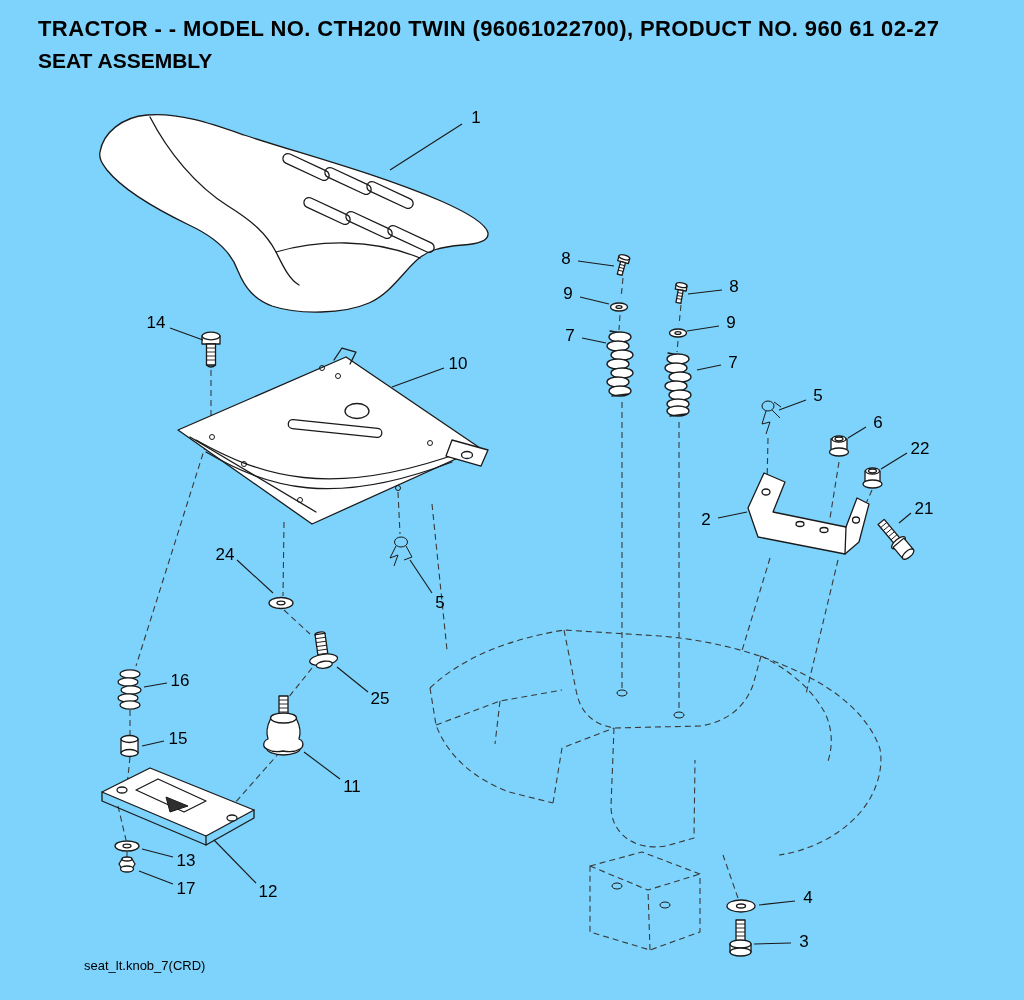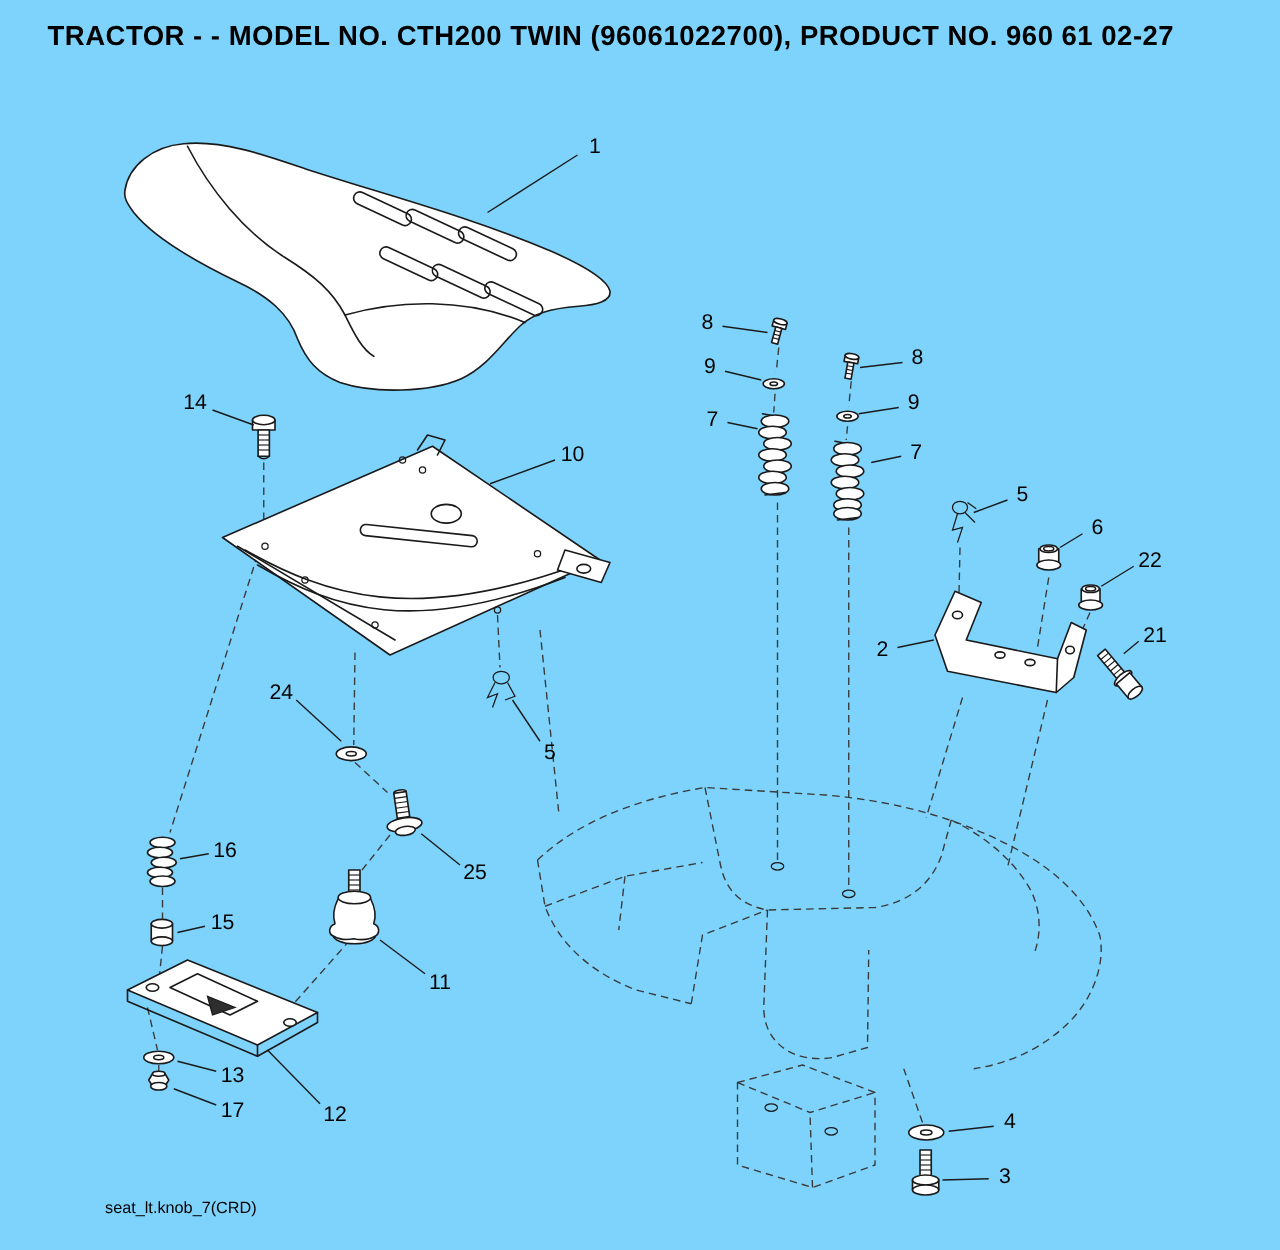--- a/index.html
+++ b/index.html
@@ -19,20 +19,21 @@
   .dark{fill:#2e2e2e;stroke:#1a1a1a;stroke-width:1;}
   .callout-num{font-family:"Liberation Sans",sans-serif;font-size:17px;fill:#000;}
 </style>
 </head>
 <body>
 
 <div class="page">
 
   <div class="header">
     <div class="title">TRACTOR - - MODEL NO. CTH200 TWIN (96061022700), PRODUCT NO. 960 61 02-27</div>
+    <div class="subtitle">SEAT ASSEMBLY</div>
   </div>
 
   <svg class="diagram" id="diagram-svg" width="1024" height="1000" viewBox="0 0 1024 1000">
 
     <g>
       <path class="dash" d="M211,370 L211,430"></path>
       <path class="dash" d="M206,444 L136,666"></path>
       <path class="dash" d="M130,710 L130,735"></path>
       <path class="dash" d="M130,757 L127,786"></path>
       <path class="dash" d="M118,806 L126,840"></path>

